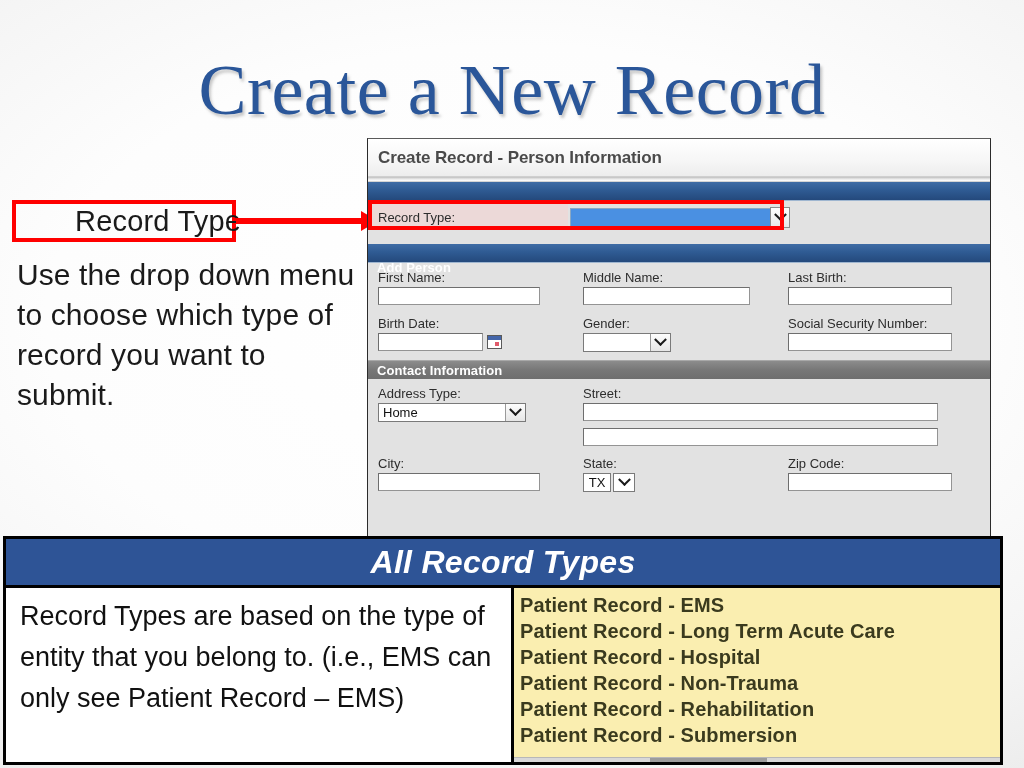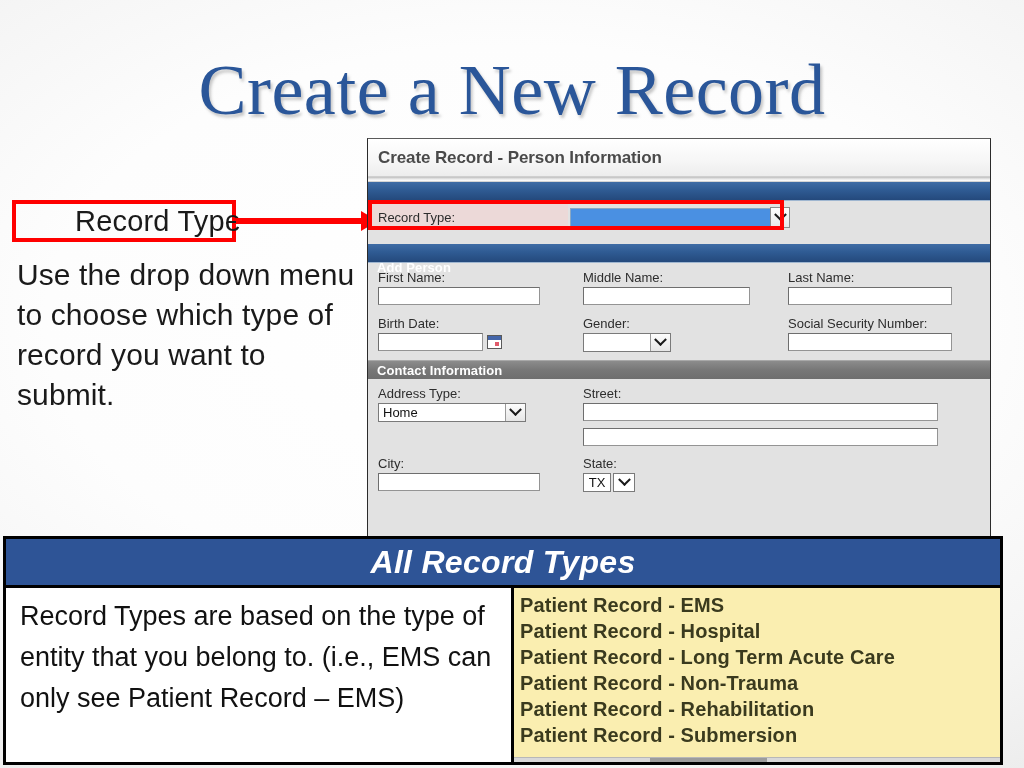--- a/index.html
+++ b/index.html
@@ -326,21 +326,21 @@
     <div class="frow">
       <div class="fcell" style="width:205px">
         <div class="lbl">First Name:</div>
         <div class="txt" style="width:162px"></div>
       </div>
       <div class="fcell" style="width:205px">
         <div class="lbl">Middle Name:</div>
         <div class="txt" style="width:167px"></div>
       </div>
       <div class="fcell" style="width:180px">
-        <div class="lbl">Last Name:</div>
+        <div class="lbl">Last Birth:</div>
         <div class="txt" style="width:164px"></div>
       </div>
     </div>
 
     <div class="frow" style="margin-top:9px">
       <div class="fcell" style="width:205px">
         <div class="lbl">Birth Date:</div>
         <div style="display:flex;align-items:center">
           <div class="txt" style="width:105px"></div>
           <div class="cal-icon"></div>
@@ -393,34 +393,38 @@
         <div class="lbl">State:</div>
         <div style="display:flex;align-items:center">
           <div class="selbox" style="width:28px;justify-content:center">
             <span class="val" style="flex:none;padding-left:0">TX</span>
           </div>
           <div class="selbox" style="width:22px;margin-left:2px;justify-content:center">
             <span class="chev"></span>
           </div>
         </div>
       </div>
+      <div class="fcell" style="width:180px">
+        <div class="lbl">Zip Code:</div>
+        <div class="txt" style="width:164px"></div>
+      </div>
     </div>
   </div>
 
 </div>
 
 <div id="bottom-box">
   <div id="bottom-banner">
     <span class="t">All Record Types</span>
   </div>
   <div id="bottom-body">
     <div id="bottom-text">Record Types are based on the type of entity that you belong to. (i.e., EMS can only see Patient Record – EMS)</div>
     <div id="record-list">
       <div class="item">Patient Record - EMS</div>
+      <div class="item">Patient Record - Long Term Acute Care</div>
       <div class="item">Patient Record - Hospital</div>
-      <div class="item">Patient Record - Long Term Acute Care</div>
       <div class="item">Patient Record - Non-Trauma</div>
       <div class="item">Patient Record - Rehabilitation</div>
       <div class="item">Patient Record - Submersion</div>
       <div id="record-list-scrollhint"></div>
     </div>
   </div>
 </div>
 
 </body></html>

